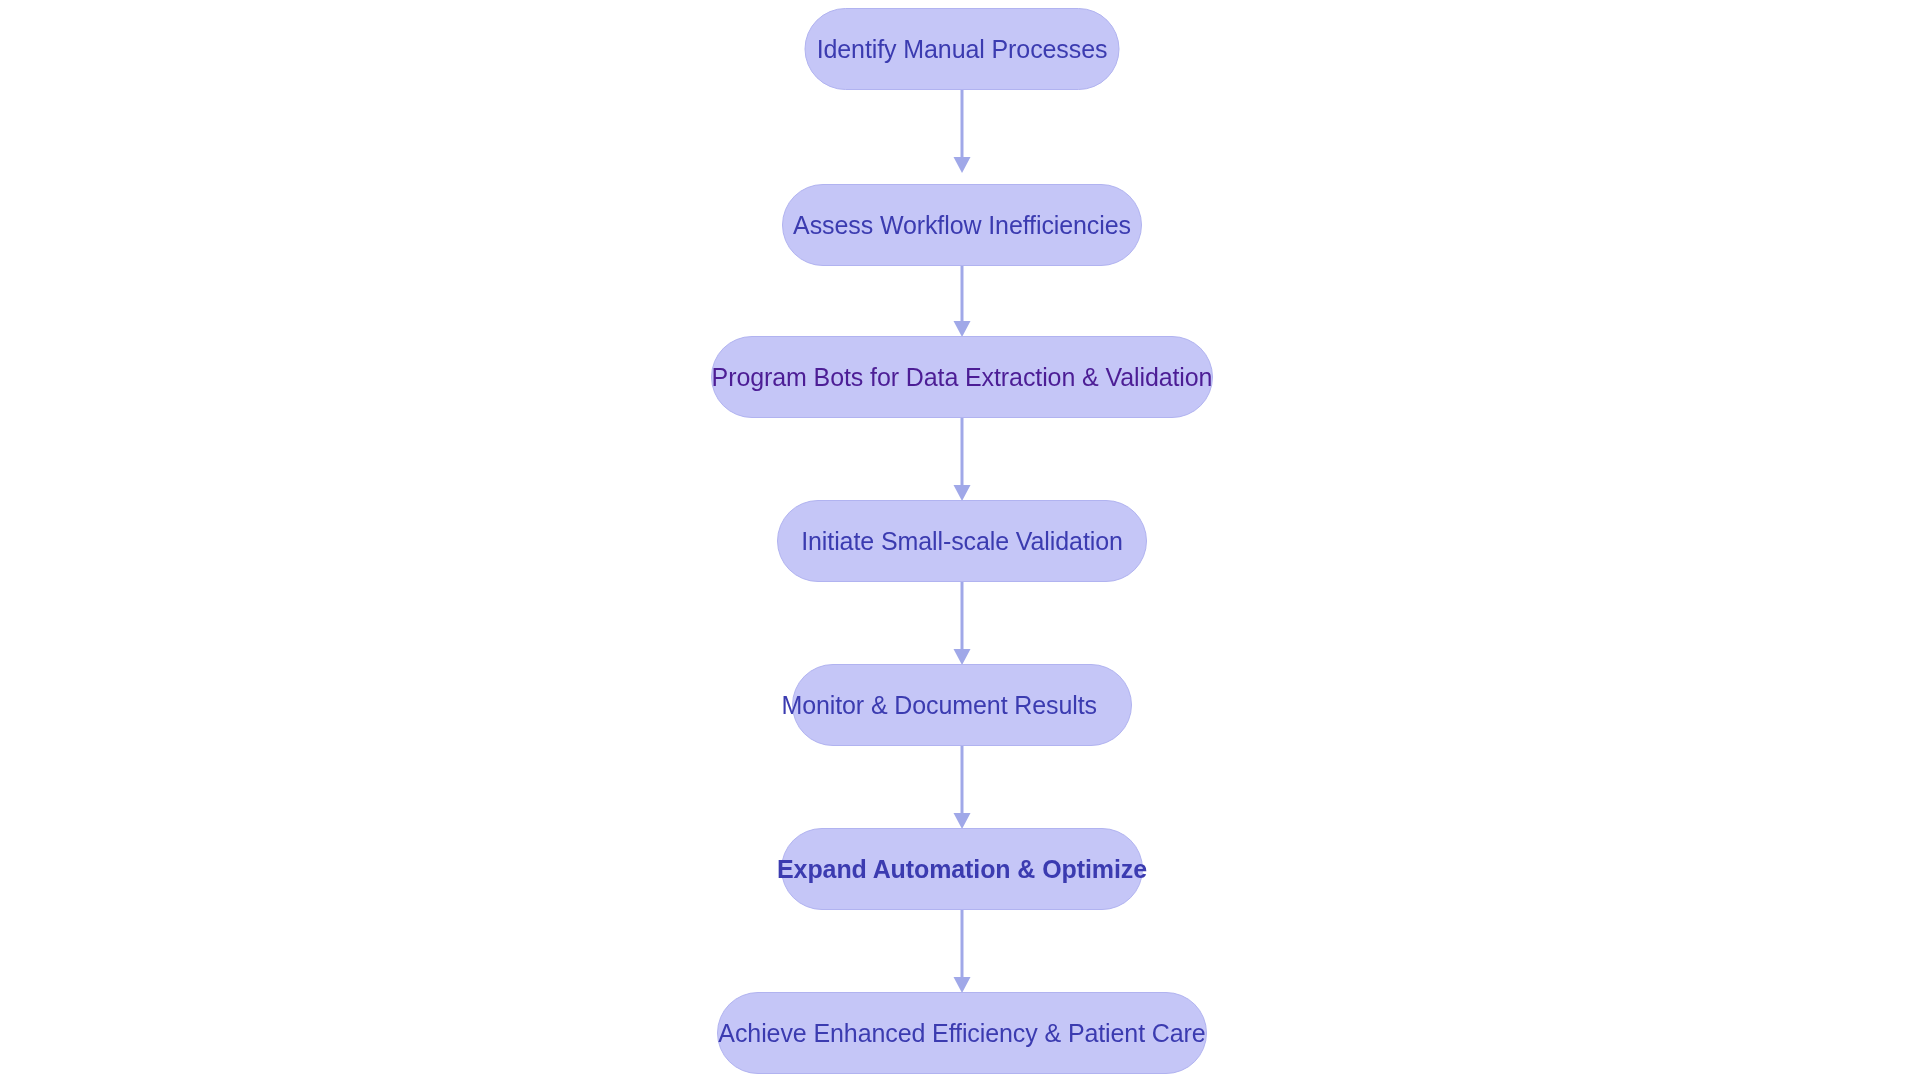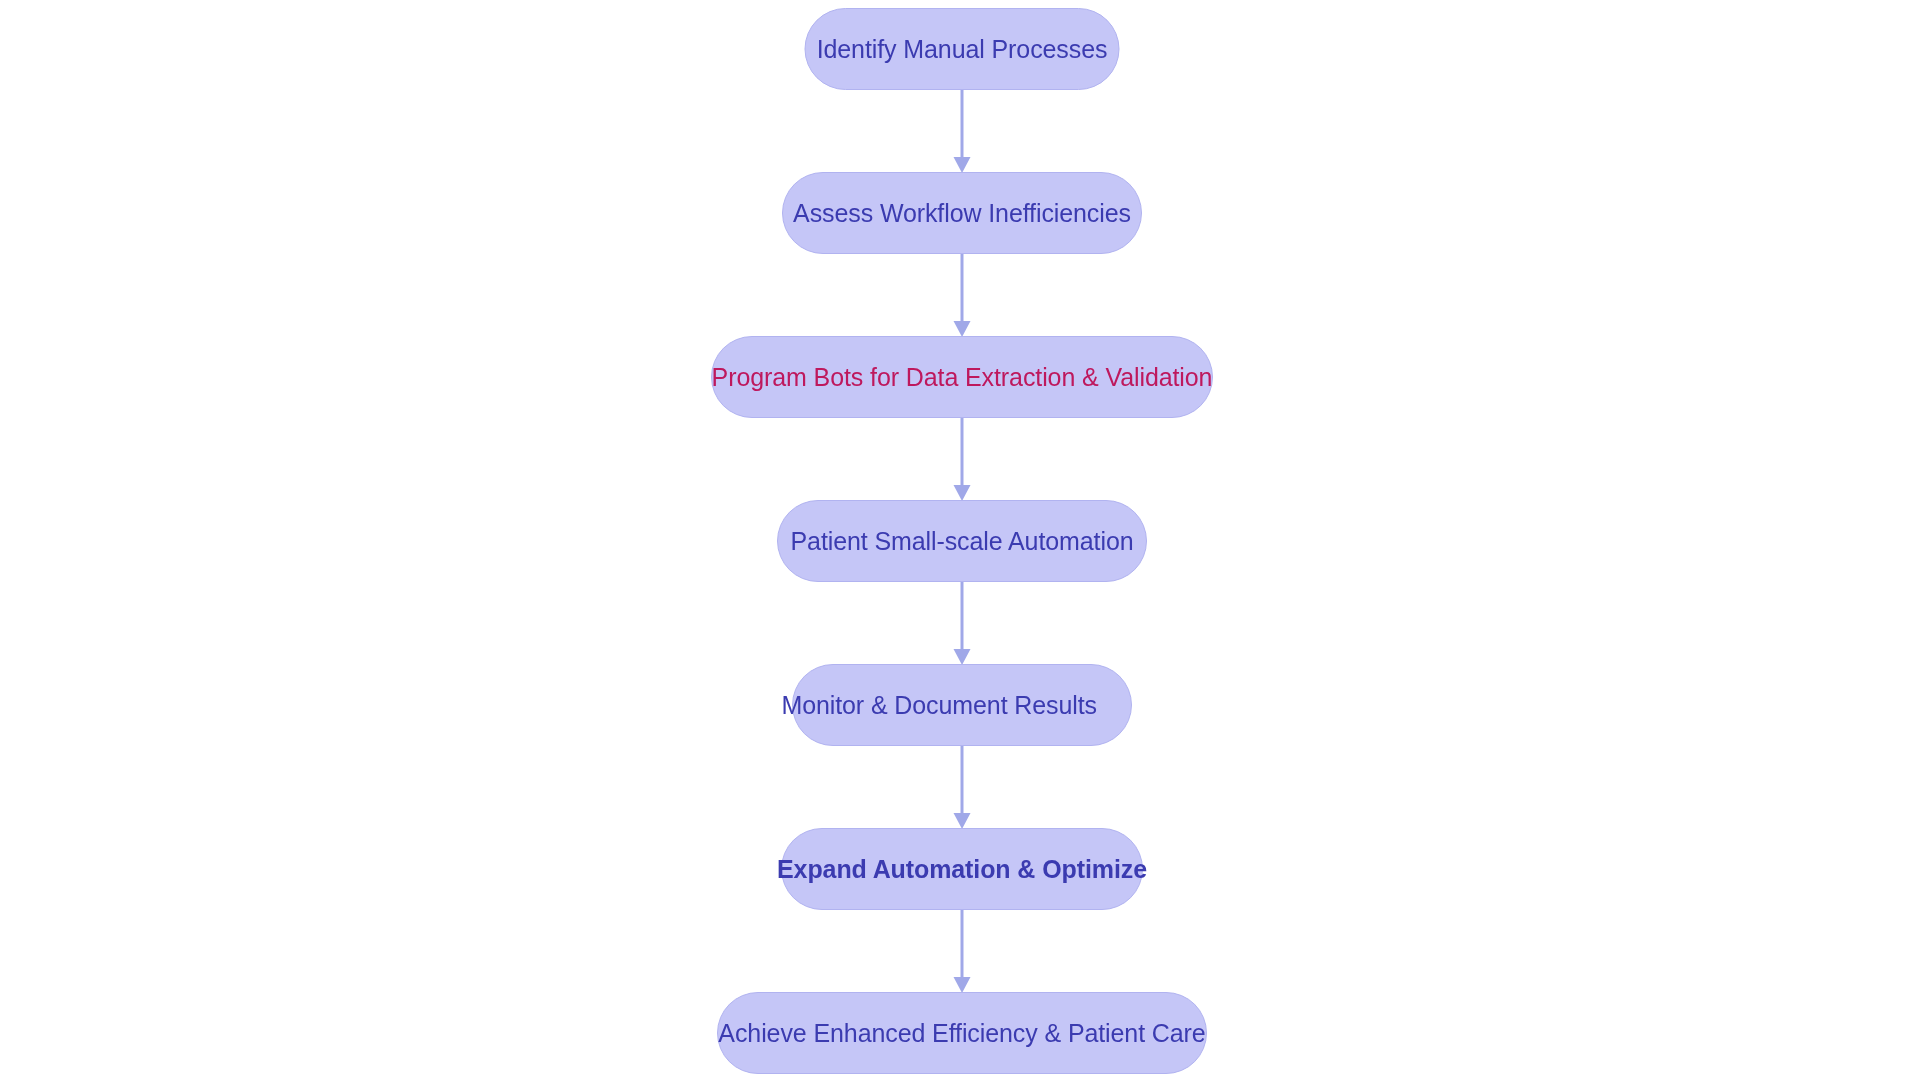--- a/index.html
+++ b/index.html
@@ -94,28 +94,28 @@
       <g>
         <line x1="962" y1="910" x2="962" y2="978" stroke="#a0a8e8" stroke-width="3"></line>
         <polygon points="953.5,977 970.5,977 962,993" fill="#a0a8e8"></polygon>
       </g>
     </svg>
 
   <div id="node-layer">
       <div class="flow-node" style="left: 962px; top: 8px; width: 315px; background: rgb(197, 198, 247); border-color: rgb(177, 179, 240);">
         <span class="flow-node-label" style="color: rgb(59, 59, 176);">Identify Manual Processes</span>
       </div>
-      <div class="flow-node" style="left: 962px; top: 172px; width: 360px; background: rgb(197, 198, 247); border-color: rgb(177, 179, 240);">
+      <div class="flow-node" style="left: 962px; top: 184px; width: 360px; background: rgb(197, 198, 247); border-color: rgb(177, 179, 240);">
         <span class="flow-node-label" style="color: rgb(59, 59, 176);">Assess Workflow Inefficiencies</span>
       </div>
       <div class="flow-node" style="left: 962px; top: 336px; width: 502px; background: rgb(197, 198, 247); border-color: rgb(177, 179, 240);">
-        <span class="flow-node-label" style="color: #be185d;">Program Bots for Data Extraction &amp; Validation</span>
+        <span class="flow-node-label" style="color: #4c1d95;">Program Bots for Data Extraction &amp; Validation</span>
       </div>
       <div class="flow-node" style="left: 962px; top: 500px; width: 370px; background: rgb(197, 198, 247); border-color: rgb(177, 179, 240);">
-        <span class="flow-node-label" style="color: rgb(59, 59, 176);">Patient Small-scale Automation</span>
+        <span class="flow-node-label" style="color: rgb(59, 59, 176);">Initiate Small-scale Validation</span>
       </div>
       <div class="flow-node" style="left: 962px; top: 664px; width: 340px; background: rgb(197, 198, 247); border-color: rgb(177, 179, 240); justify-content: flex-end;">
         <span class="flow-node-label" style="color: rgb(59, 59, 176);">Monitor &amp; Document Results</span>
       </div>
       <div class="flow-node" style="left: 962px; top: 828px; width: 362px; background: rgb(197, 198, 247); border-color: rgb(177, 179, 240);">
         <span class="flow-node-label" style="color: rgb(59, 59, 176); font-weight: bold;">Expand Automation &amp; Optimize</span>
       </div>
       <div class="flow-node" style="left: 962px; top: 992px; width: 490px; background: rgb(197, 198, 247); border-color: rgb(177, 179, 240);">
         <span class="flow-node-label" style="color: rgb(59, 59, 176);">Achieve Enhanced Efficiency &amp; Patient Care</span>
       </div>

